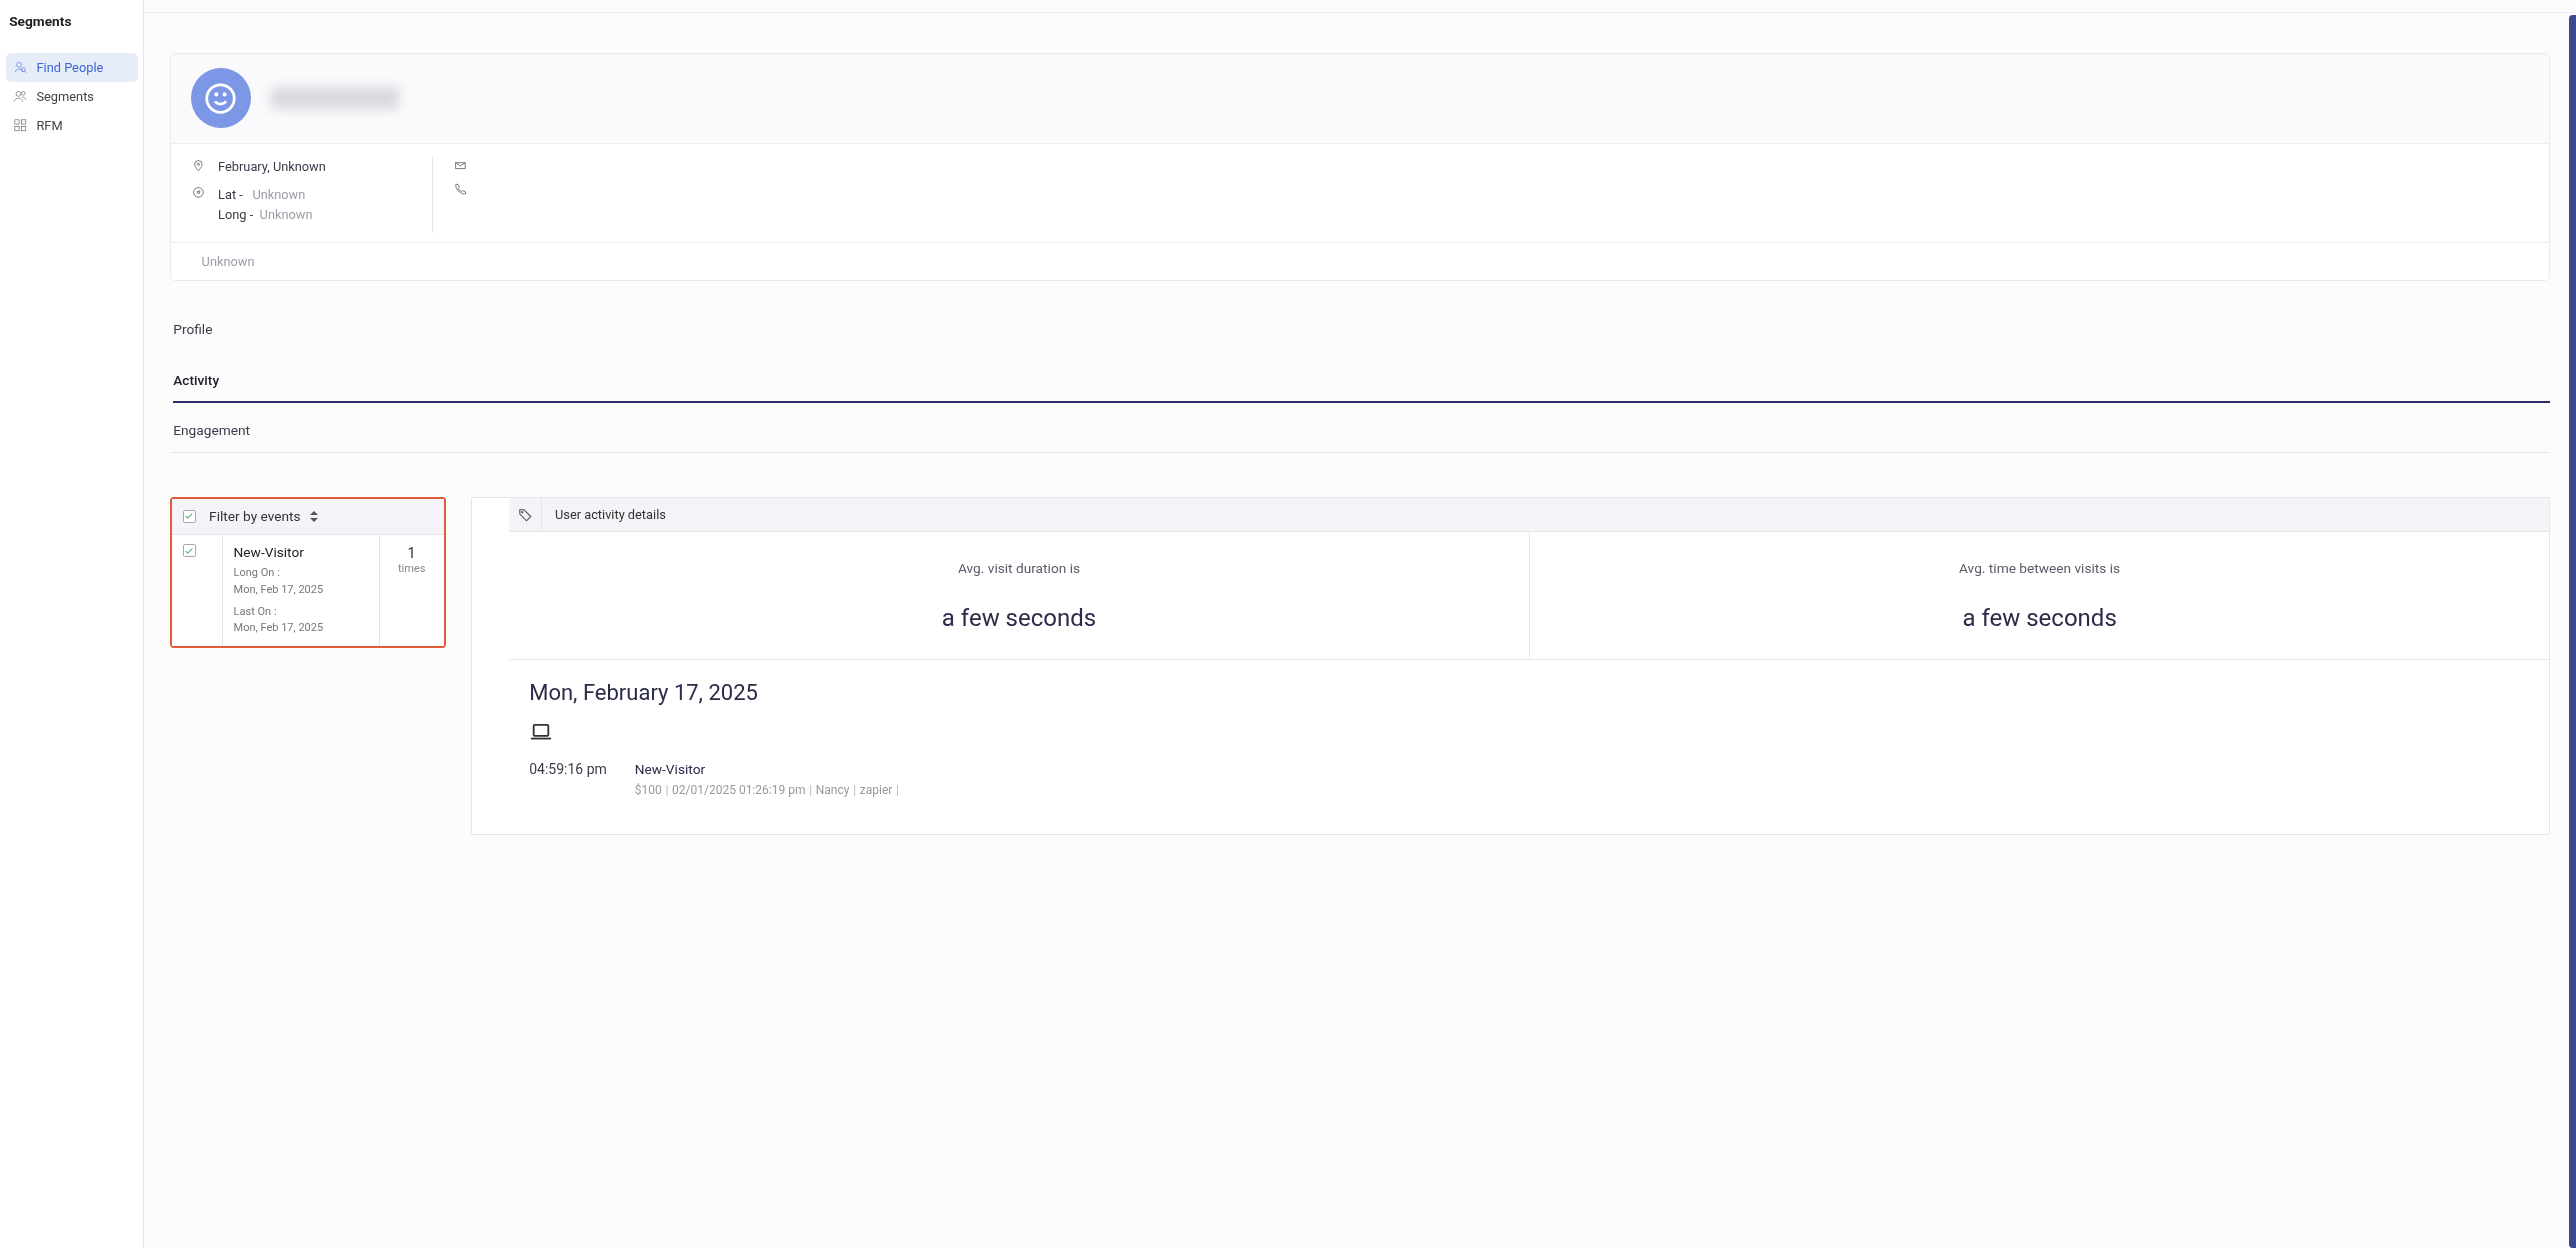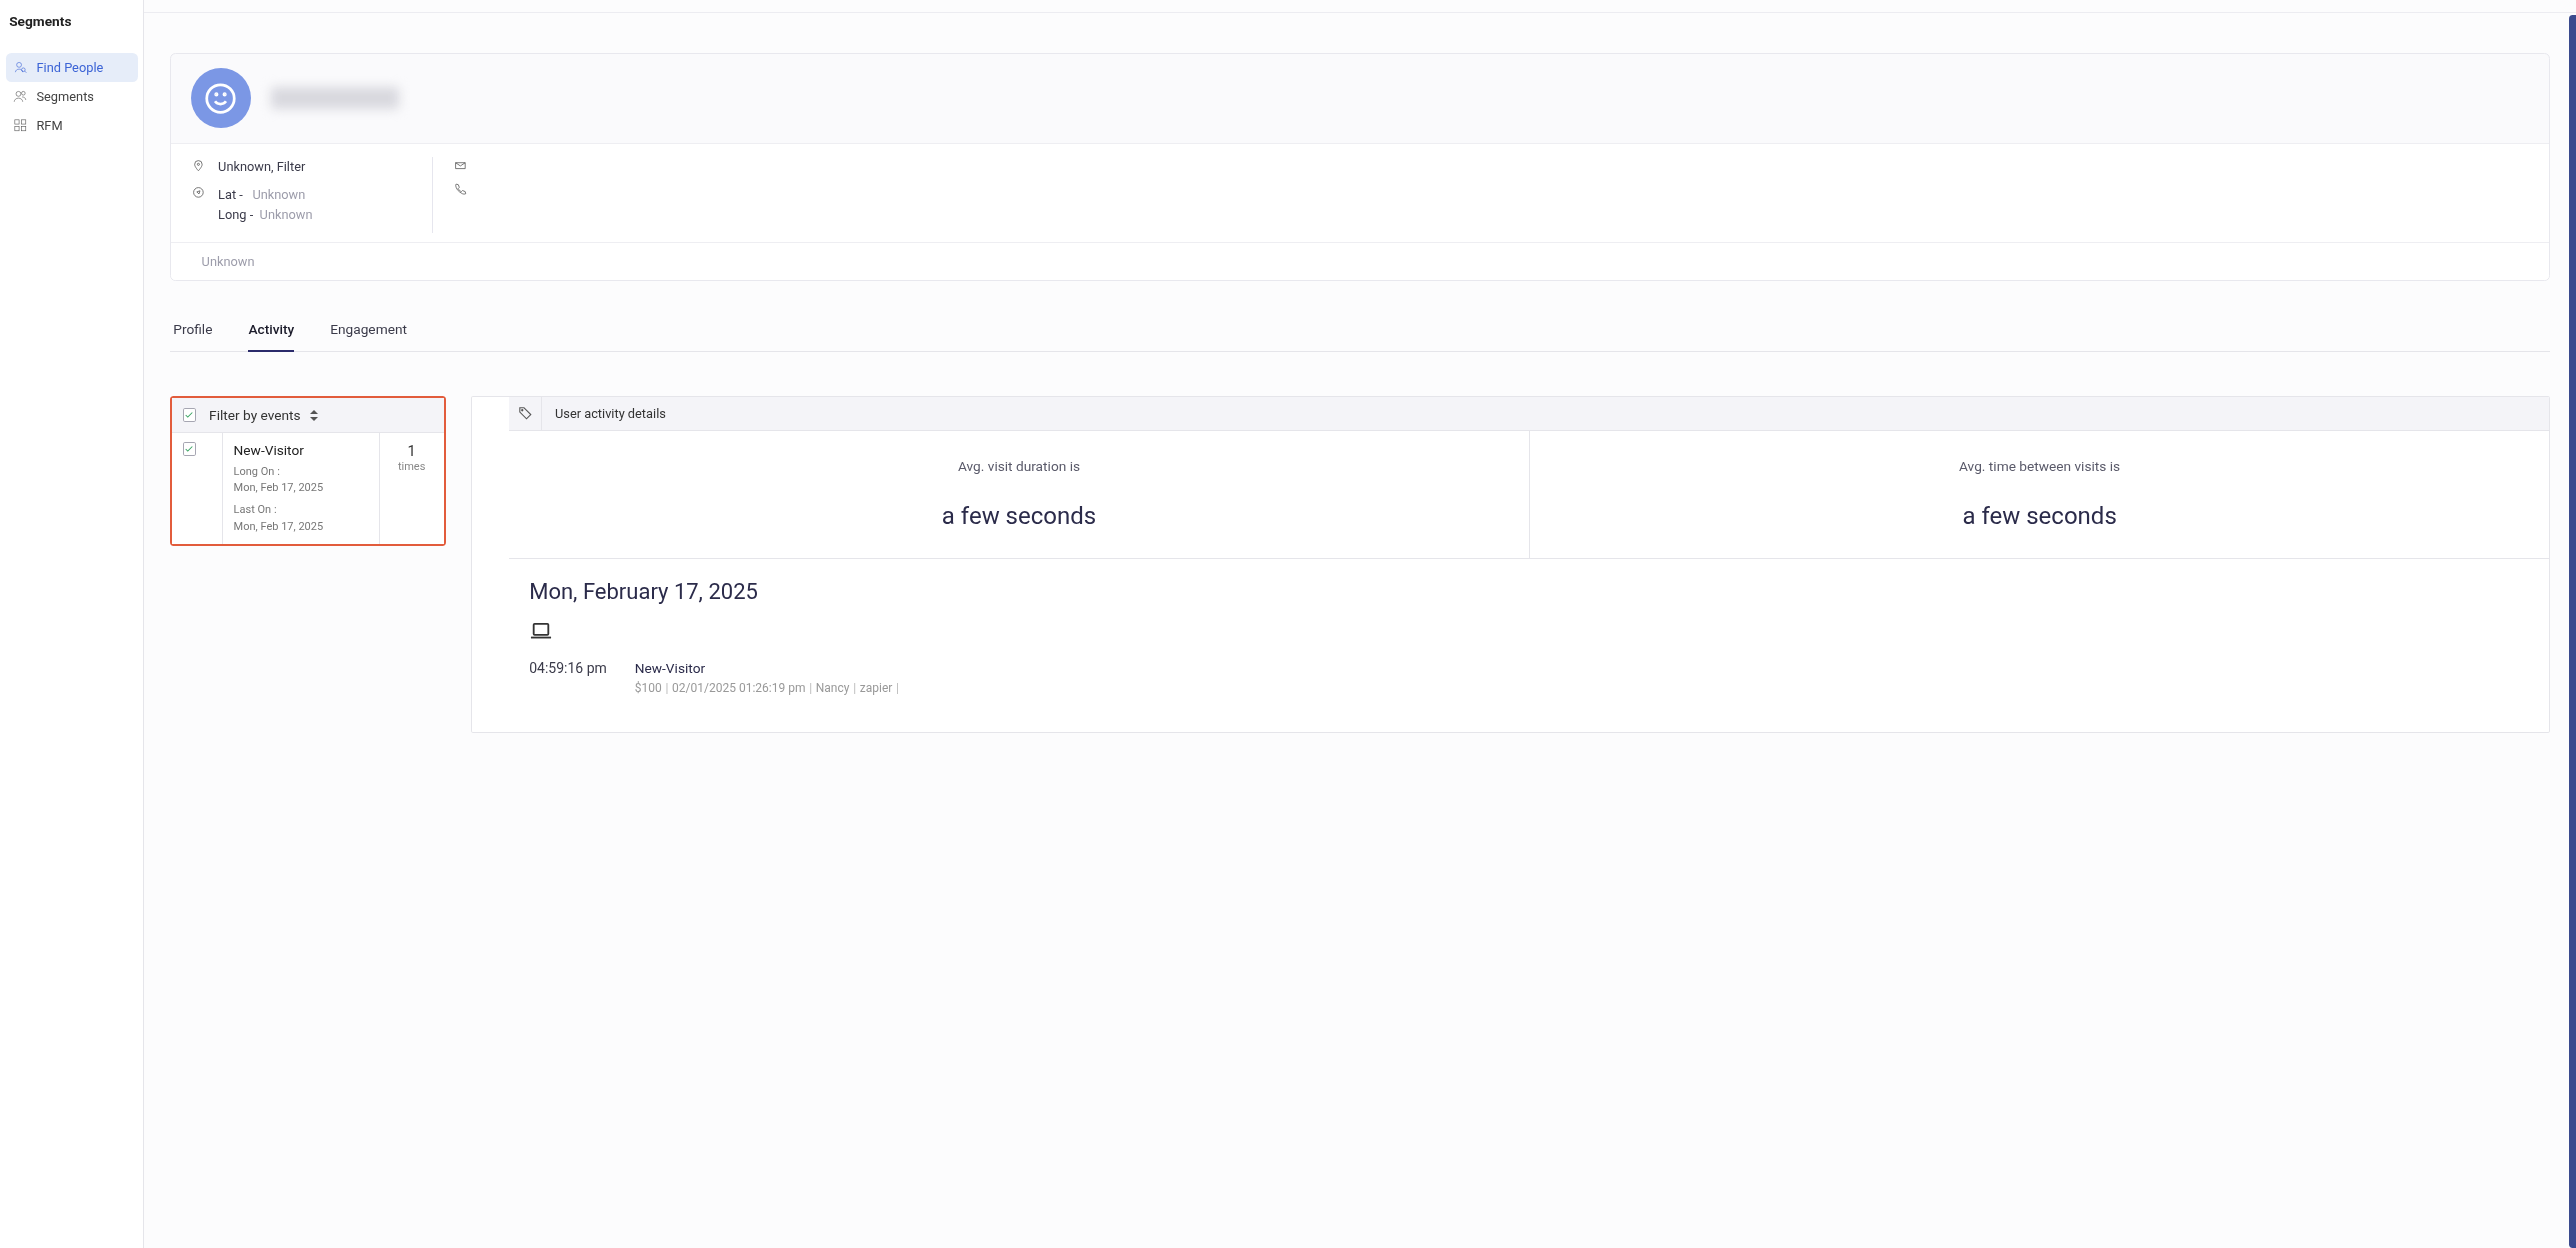--- a/index.html
+++ b/index.html
@@ -133,23 +133,24 @@
     padding: 11px 20px;
     display: flex;
     align-items: center;
     gap: 11px;
   }
 
   
   .tabs {
     margin-top: 27.4px;
     display: flex;
-    gap: 36px;
+    gap: 8px;
     border-bottom: 0.9px solid #e5e5ea;
     padding-left: 3.7px;
+    flex-direction: column;
   }
   .tab {
     padding: 12.8px 0;
     font-size: 13.7px;
     color: #3b3b4a;
     cursor: pointer;
     border-bottom: 2.7px solid transparent;
     margin-bottom: -0.9px;
   }
   .tab.active {
@@ -302,21 +303,21 @@
       <div class="profile-info">
 
         <div class="info-col col2">
           <div class="info-row">
             <span class="icon-slot plain">
               <svg viewBox="0 0 24 24">
                   <path d="M12 22s7-7 7-12a7 7 0 10-14 0c0 5 7 12 7 12z"></path>
                   <circle cx="12" cy="10" r="2"></circle>
                 </svg>
             </span>
-            <span class="geo-line">Unknown, Filter</span>
+            <span class="geo-line">February, Unknown</span>
           </div>
           <div class="info-row" style="align-items:flex-start;">
             <span class="icon-slot plain">
               <svg viewBox="0 0 24 24">
                   <circle cx="12" cy="12" r="9"></circle>
                   <path d="M15 9l-2 6-4-4z"></path>
                 </svg>
             </span>
             <span>
               <div class="geo-line"><span>Lat -</span>&nbsp;&nbsp;&nbsp;<span class="muted">Unknown</span></div>

